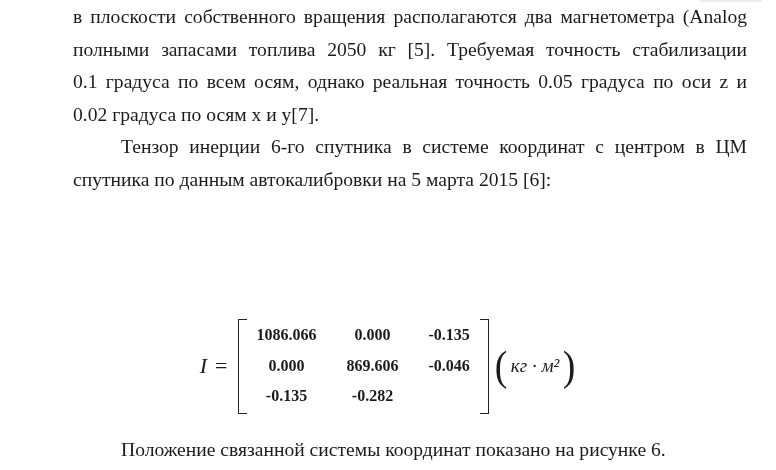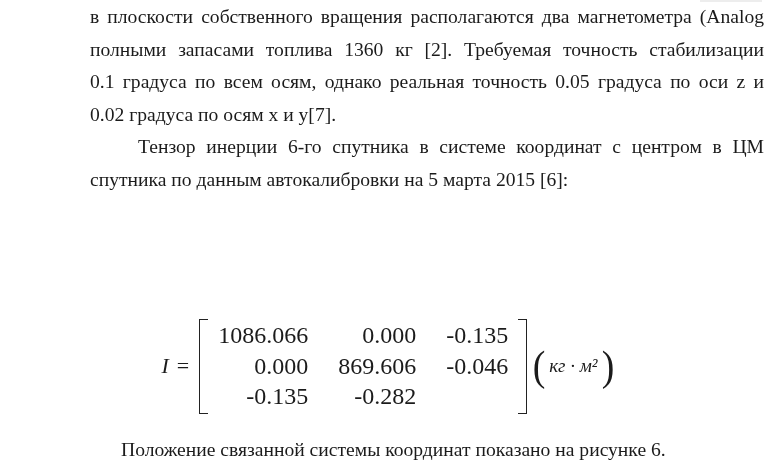--- a/index.html
+++ b/index.html
@@ -19,21 +19,21 @@
   .scan-sliver {
     position: absolute;
     top: 0;
     right: 14px;
     width: 62px;
     height: 2px;
     background: #ededed;
   }
   .textblock {
     position: absolute;
-    left: 90px;
+    left: 73px;
     top: 1px;
     width: 674px;
   }
   .line {
     font-size: 19.6px;
     height: 32.5px;
     line-height: 32.5px;
     white-space: pre;
     text-align: left;
   }
@@ -80,23 +80,24 @@
     border-top: 1.8px solid #222;
     border-bottom: 1.8px solid #222;
   }
   .matrix {
     display: grid;
     grid-template-columns: repeat(3, auto);
     column-gap: 30px;
     padding: 2px 10px;
   }
   .matrix .cell {
-    font-size: 24px;
+    font-size: 16px;
     line-height: 30.5px;
-    text-align: right;
+    text-align: center;
+    font-weight: bold;
   }
   .units {
     display: flex;
     align-items: center;
     margin-left: 5px;
   }
   .units .paren {
     font-size: 42px;
     font-weight: 400;
     line-height: 1;
@@ -123,21 +124,21 @@
 </style>
 </head>
 <body>
 
 <div class="page">
 
   <div class="scan-sliver"></div>
 
   <div class="textblock">
     <div class="line just">в плоскости собственного вращения располагаются два магнетометра (Analog</div>
-    <div class="line just">полными запасами топлива 1360 кг [2]. Требуемая точность стабилизации</div>
+    <div class="line just">полными запасами топлива 2050 кг [5]. Требуемая точность стабилизации</div>
     <div class="line just">0.1 градуса по всем осям, однако реальная точность 0.05 градуса по оси z и</div>
     <div class="line">0.02 градуса по осям x и y[7].</div>
     <div class="line just indent">Тензор инерции 6-го спутника в системе координат с центром в ЦМ</div>
     <div class="line">спутника по данным автокалибровки на 5 марта 2015 [6]:</div>
   </div>
 
   <div class="equation">
     <span class="eq-lhs"><span class="var">I</span><span>=</span></span>
     <span class="bracket left"></span>
     <div class="matrix">

